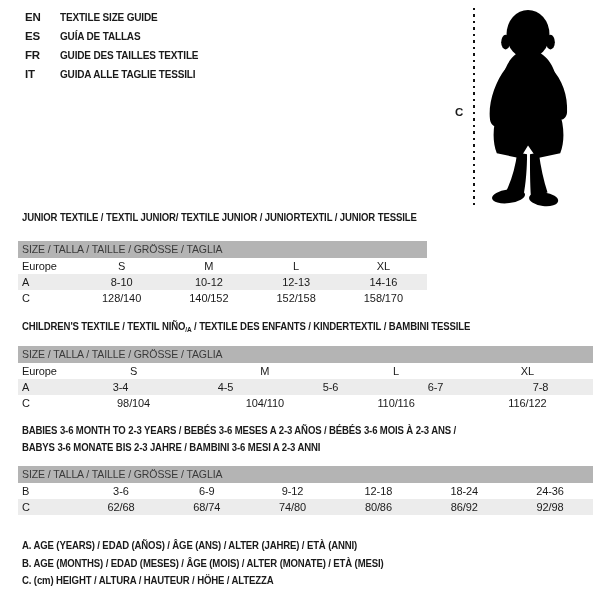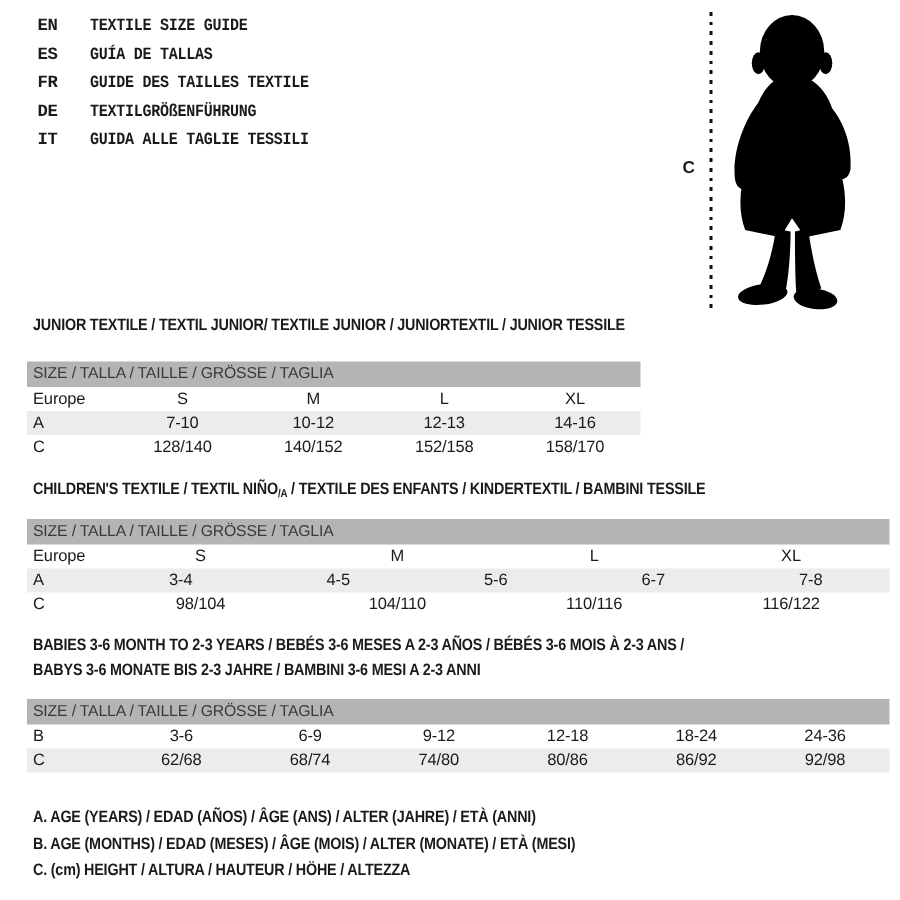--- a/index.html
+++ b/index.html
@@ -7,21 +7,21 @@
     position: relative;
     width: 600px;
     height: 600px;
     background: #ffffff;
     overflow: hidden;
     font-family: "Liberation Sans", sans-serif;
     color: #1a1a1a;
   }
 
   
-  .lang-list { position: absolute; left: 25px; top: 8px; font-family: Liberation Mono, monospace; }
+  .lang-list { position: absolute; left: 25px; top: 8px; }
   .lang-row { display: flex; height: 19px; line-height: 19px; }
   .lang-code {
     width: 35px; font-size: 11.5px; font-weight: bold;
     letter-spacing: -0.2px;
   }
   .lang-title {
     font-size: 11.5px; font-weight: bold; white-space: nowrap;
     letter-spacing: -0.2px;
     display: inline-block; transform: scaleX(0.87); transform-origin: 0 50%;
   }
@@ -86,24 +86,20 @@
     </div>
     <div class="lang-row">
       <span class="lang-code">ES</span>
       <span class="lang-title">GUÍA DE TALLAS</span>
     </div>
     <div class="lang-row">
       <span class="lang-code">FR</span>
       <span class="lang-title">GUIDE DES TAILLES TEXTILE</span>
     </div>
     <div class="lang-row">
-      <span class="lang-code">DE</span>
-      <span class="lang-title">TEXTILGRÖßENFÜHRUNG</span>
-    </div>
-    <div class="lang-row">
       <span class="lang-code">IT</span>
       <span class="lang-title">GUIDA ALLE TAGLIE TESSILI</span>
     </div>
   </div>
 
   <div class="figure">
     <div class="dash-line"></div>
     <div class="height-label">C</div>
     <svg class="silhouette" width="96" height="200" viewBox="0 0 96 205" aria-hidden="true">
       <g fill="#000000">
@@ -135,21 +131,21 @@
     <div class="bar">SIZE / TALLA / TAILLE / GRÖSSE / TAGLIA</div>
     <div class="row">
       <div class="lab">Europe</div>
       <div class="cell">S</div>
       <div class="cell">M</div>
       <div class="cell">L</div>
       <div class="cell">XL</div>
     </div>
     <div class="row stripe">
       <div class="lab">A</div>
-      <div class="cell">7-10</div>
+      <div class="cell">8-10</div>
       <div class="cell">10-12</div>
       <div class="cell">12-13</div>
       <div class="cell">14-16</div>
     </div>
     <div class="row">
       <div class="lab">C</div>
       <div class="cell">128/140</div>
       <div class="cell">140/152</div>
       <div class="cell">152/158</div>
       <div class="cell">158/170</div>

